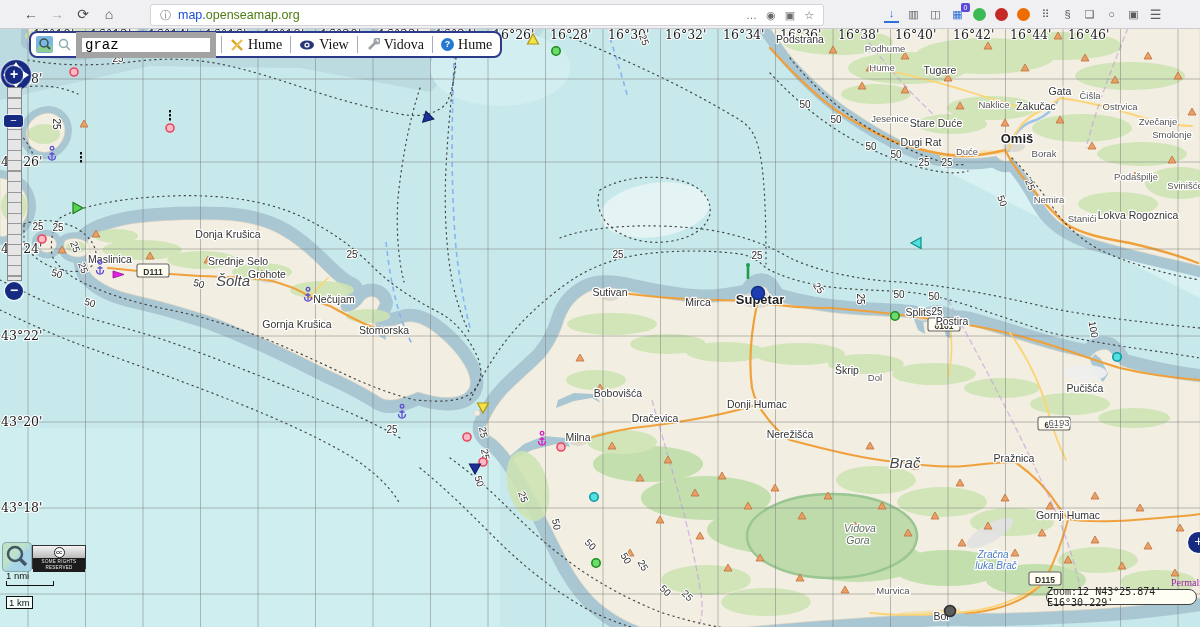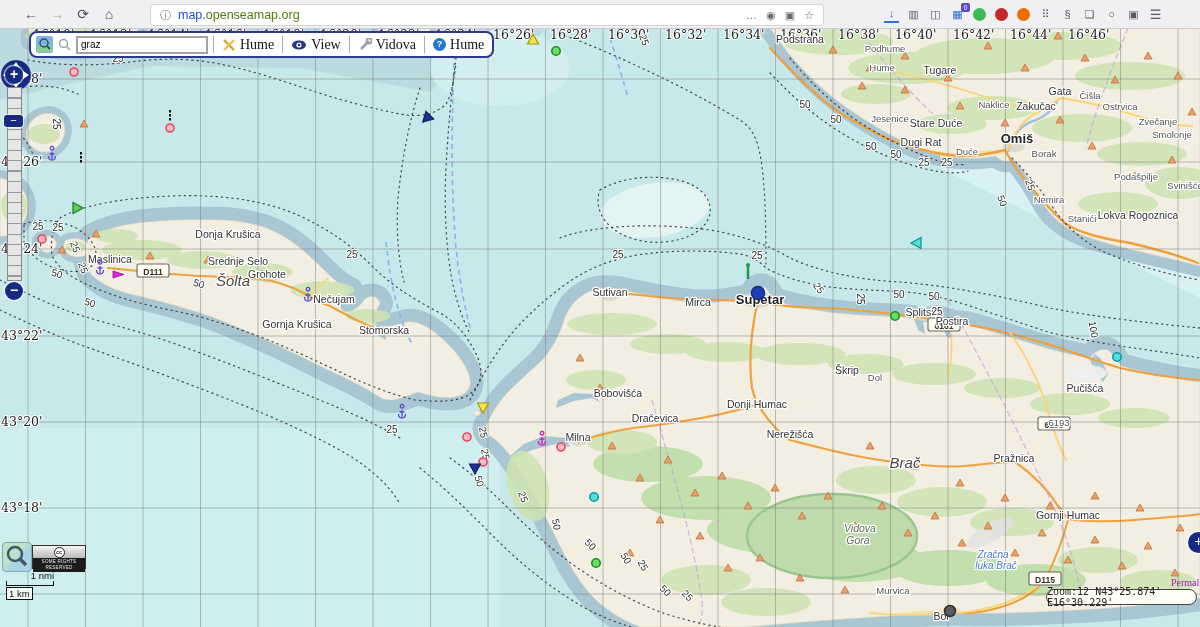--- a/index.html
+++ b/index.html
@@ -35,22 +35,22 @@
   text.mountain{font-size:10.5px;fill:#5f6f5f;font-style:italic;}
   text.water{font-size:10px;fill:#4a7bc4;font-style:italic;}
   text.badge-t{font-size:8.5px;fill:#333;font-weight:bold;stroke:none;}
   
   .osm-toolbar{position:absolute;left:29px;top:31px;height:23px;background:#fff;
     border:2px solid #2d3a8c;border-radius:8px;display:flex;align-items:center;
     padding:0 5px;gap:5px;z-index:20;}
   .tb-sep{width:1px;height:17px;background:#aab;}
   .tb-item{display:flex;align-items:center;gap:4px;font-family:"Liberation Serif",serif;
     font-size:14px;color:#111;cursor:pointer;padding:0 3px;}
-  .tb-input{width:122px;height:14px;border:2px solid #a3a3a3;font-size:10px;padding:0 3px;
-    font-family:Liberation Sans, sans-serif;}
+  .tb-input{width:122px;height:14px;border:6px solid #a3a3a3;font-size:14px;padding:0 3px;
+    font-family:Liberation Mono, monospace;}
   .panzoom{position:absolute;z-index:20;}
   .pz-rose{left:-1px;top:30px;width:33px;height:33px;}
   .pz-btn{width:18px;height:18px;border-radius:50%;background:#152a80;color:#fff;
     text-align:center;line-height:17px;font-size:14px;font-weight:bold;left:5px;cursor:pointer;
     box-shadow:0 0 0 1.5px rgba(255,255,255,.55);}
   .pz-plus{top:66px;}
   .pz-minus{top:282px;}
   .pz-track{left:7px;top:87px;width:13px;height:192px;border:1px solid #888;
     background:repeating-linear-gradient(#e6e6e6 0 9px,#999 9px 10.5px);cursor:pointer;}
   .pz-handle{left:4px;top:115px;width:19px;height:12px;background:#152a80;border-radius:3px;
@@ -60,21 +60,21 @@
   .logo{position:absolute;left:2px;top:542px;width:28px;height:28px;border-radius:4px;z-index:20;
     background:linear-gradient(135deg,#bfe3c8 0 40%,#a8d4e8 60% 100%);border:1px solid #8aa;}
   .cc-badge{position:absolute;left:32px;top:545px;width:52px;height:22px;z-index:20;
     border:1px solid #333;background:linear-gradient(#f4f4f4,#b9b9b9 55%);font-size:4.5px;text-align:center;}
   .cc-badge .cc-circ{display:inline-block;margin-top:1px;width:9px;height:9px;border:1.2px solid #222;
     border-radius:50%;font-size:5.5px;line-height:9px;font-weight:bold;color:#222;background:#fff;}
   .cc-strip{background:#1c1c1c;color:#eee;letter-spacing:.3px;line-height:6px;padding:1px 0;}
   .scalebar{border-left:1px solid #111;border-right:1px solid #111;border-bottom:1px solid #111;
     height:4px;width:46px;}
   .kmbox{border:1px solid #111;background:rgba(255,255,255,.75);display:inline-block;
-    padding:0 2px;margin-top:1px;}
+    padding:0 2px;margin-top:10px;}
   .permalink{position:absolute;left:1171px;top:577px;z-index:20;color:#a21caf;
     font-family:"Liberation Serif",serif;font-size:10px;cursor:pointer;}
   .statusbox{position:absolute;left:1046px;top:589px;width:149px;height:14px;z-index:20;
     border:1.5px solid #444;border-radius:8px;background:#fffef4;display:flex;align-items:center;
     justify-content:center;font-family:"DejaVu Sans Mono",monospace;font-size:10px;color:#222;}
   .layerbtn{position:absolute;left:1188px;top:532px;width:21px;height:21px;border-radius:50%;
     background:#152a80;color:#fff;text-align:center;line-height:19px;font-size:14px;z-index:20;
     box-shadow:0 0 0 1.5px rgba(255,255,255,.6);cursor:pointer;}
 </style>
 </head>
@@ -601,19 +601,19 @@
   <svg width="26" height="26">
       <circle cx="12" cy="11" r="7" fill="none" stroke="#456" stroke-width="2.5"></circle>
       <line x1="17" y1="16" x2="23" y2="22" stroke="#456" stroke-width="3.5"></line>
     </svg>
 </div>
 <div class="cc-badge">
   <span class="cc-circ">cc</span>
   <div class="cc-strip">SOME RIGHTS RESERVED</div>
 </div>
 <div class="scale">
-  <div style="text-align:right;width:48px;">1 nmi</div>
+  <div style="text-align:left;width:48px;">1 nmi</div>
   <div class="scalebar"></div>
   <span class="kmbox">1 km</span>
 </div>
 <div class="permalink">Permalink</div>
 <div class="statusbox">Zoom:12 N43°25.874' E16°30.229'</div>
 <div class="layerbtn">+</div>
 
 </body></html>

